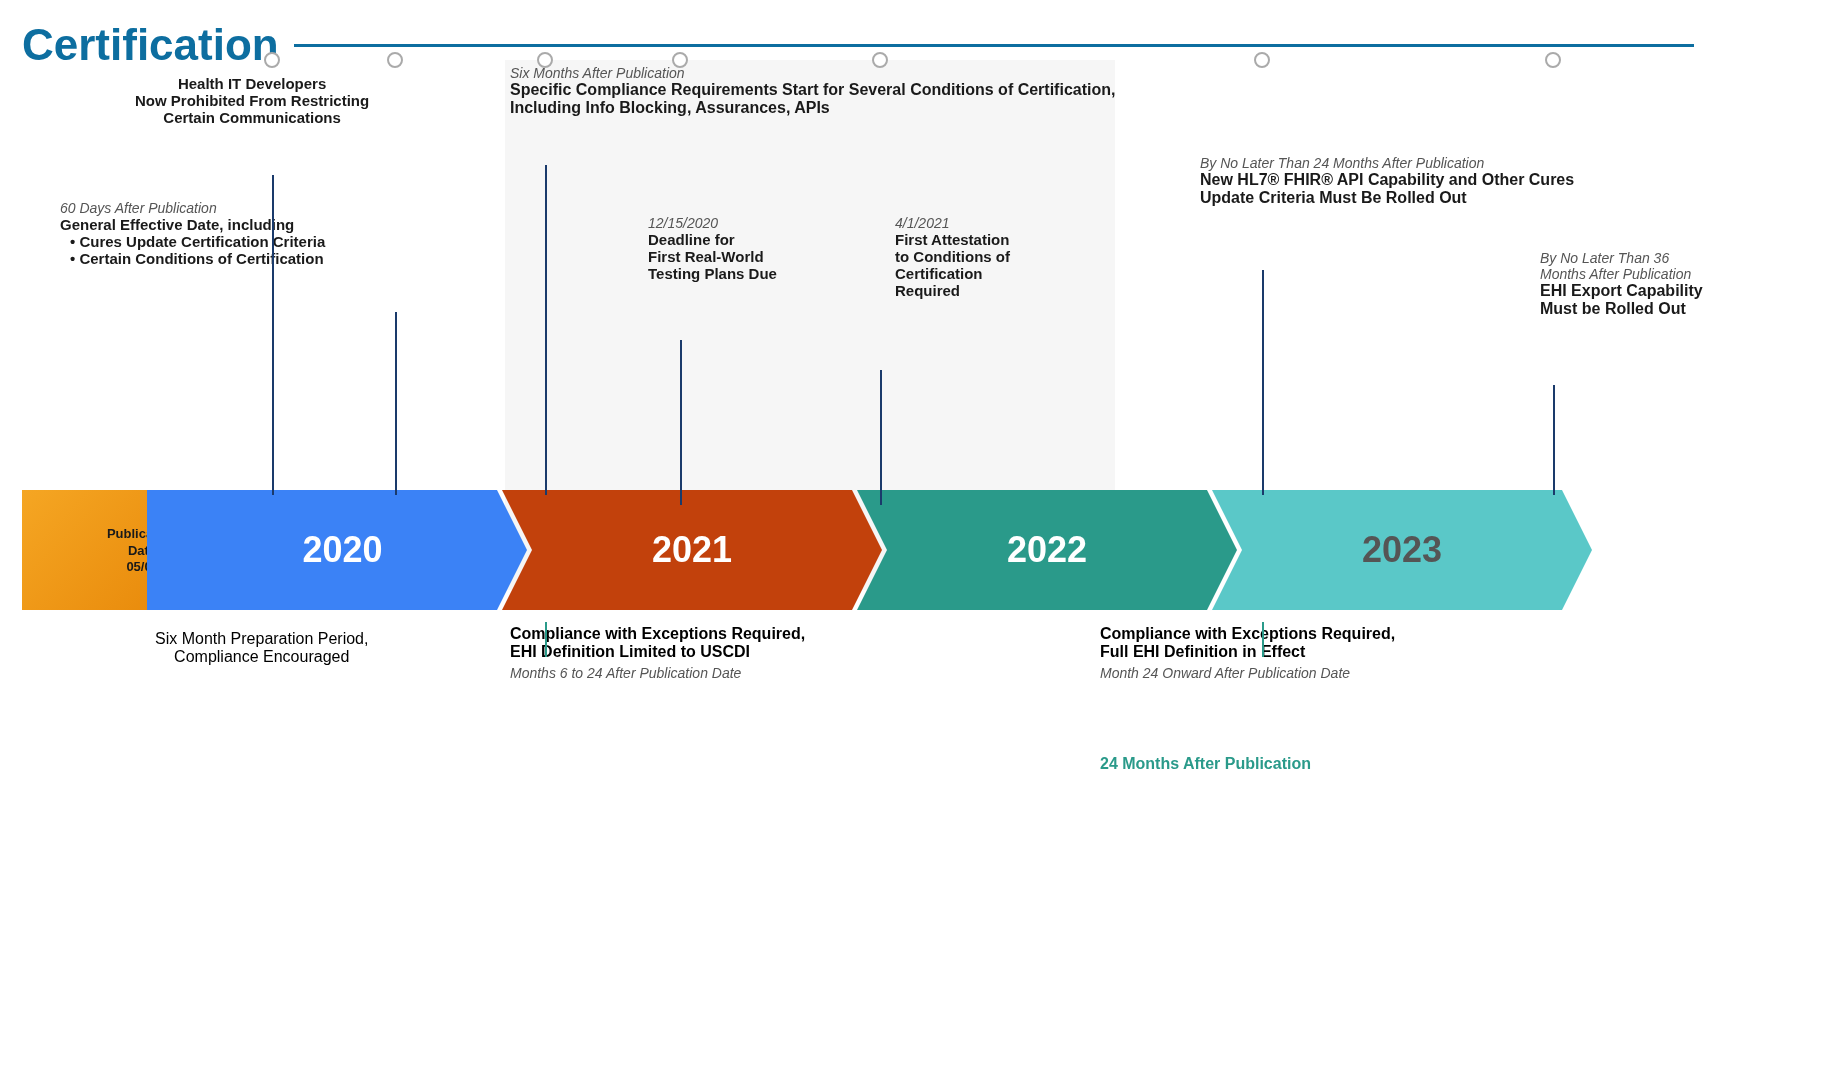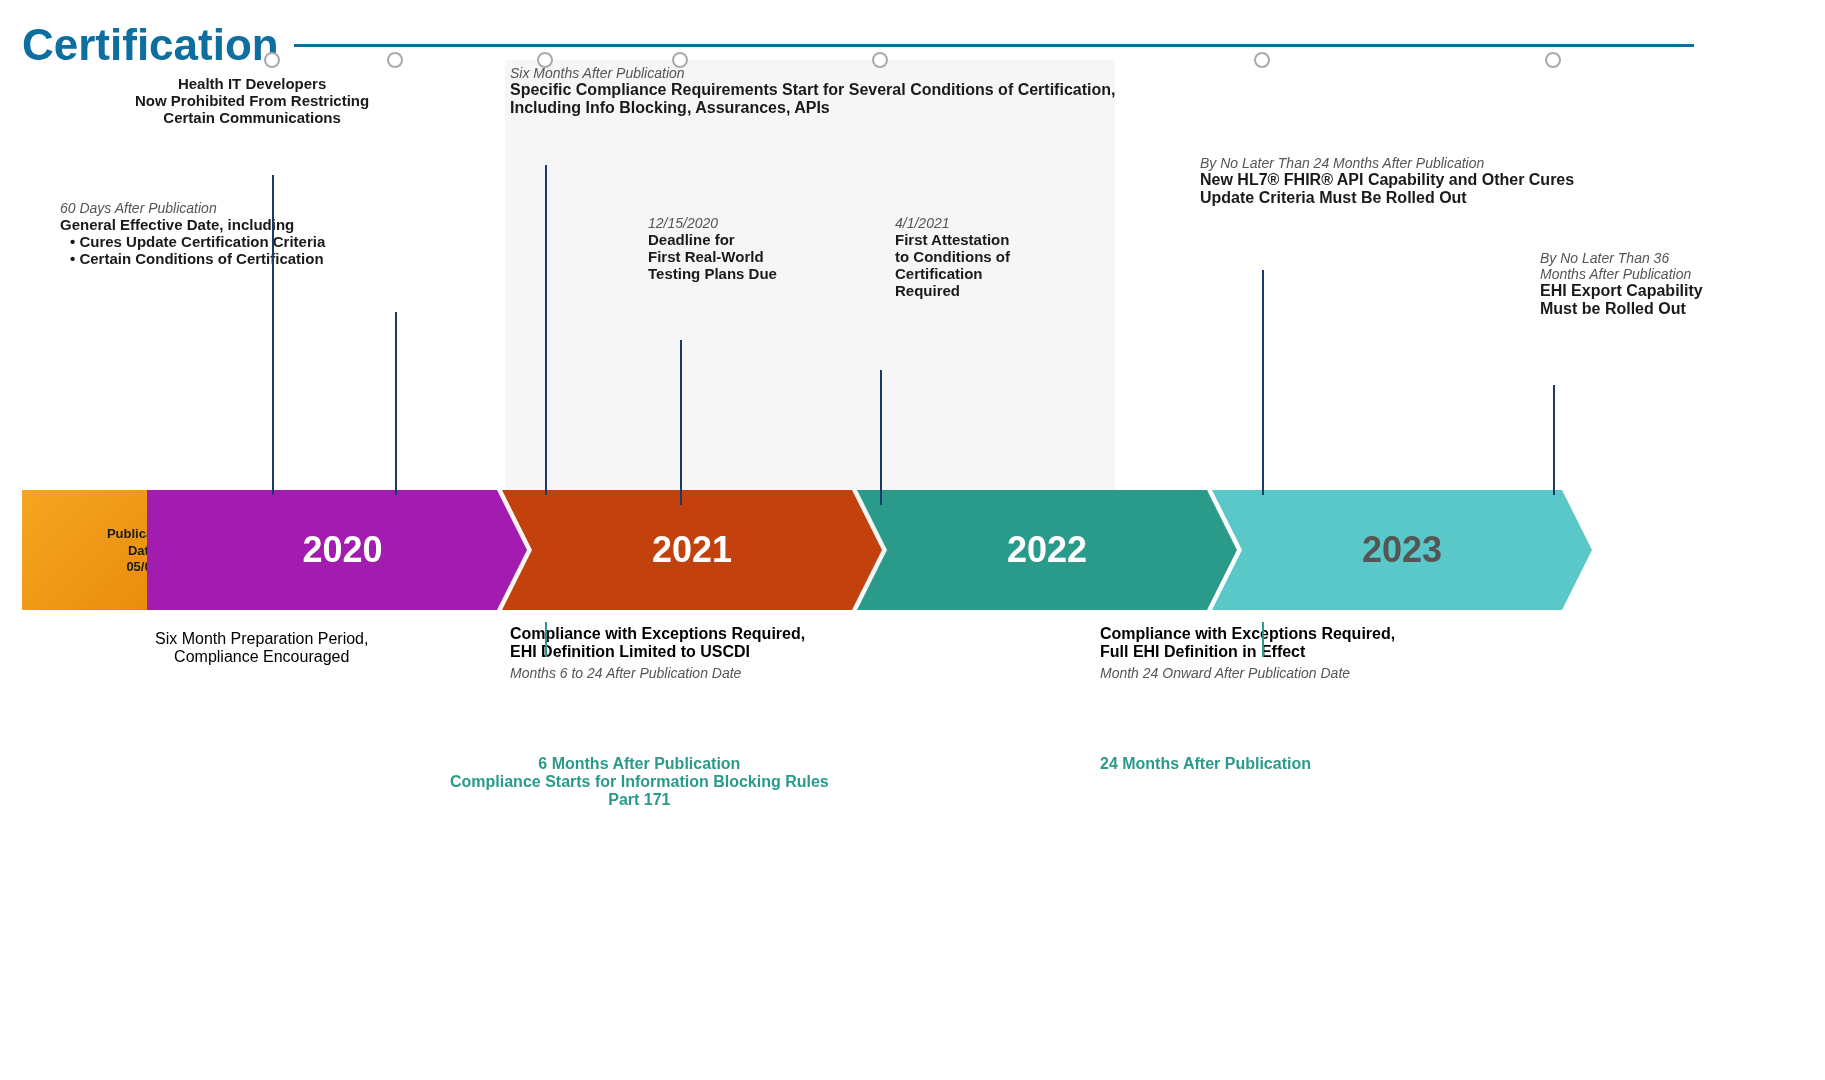--- a/index.html
+++ b/index.html
@@ -74,21 +74,21 @@
       clip-path: polygon(0 0, calc(100% - 30px) 0, 100% 50%, calc(100% - 30px) 100%, 0 100%, 30px 50%);
       font-weight: bold;
       font-size: 36px;
       color: white;
     }
     .arrow-segment:first-child {
       clip-path: polygon(0 0, calc(100% - 30px) 0, 100% 50%, calc(100% - 30px) 100%, 0 100%);
     }
 
     .seg-2020 {
-      background: #a21caf;
+      background: #3b82f6;
       width: 380px;
       margin-left: -5px;
       padding-left: 11px;
     }
     .seg-2021 {
       background: #c2410c;
       width: 380px;
       margin-left: -25px;
     }
     .seg-2022 {
@@ -302,25 +302,20 @@
   <div class="annotation-below" style="left:510px; top:625px; max-width:520px;">
     <div style="font-size:16px; font-weight:bold;">Compliance with Exceptions Required,<br>EHI Definition Limited to USCDI</div>
     <div style="font-size:14px; font-style:italic; color:#555; margin-top:4px;">Months 6 to 24 After Publication Date</div>
   </div>
 
   <div class="annotation-below" style="left:1100px; top:625px; max-width:560px;">
     <div style="font-size:16px; font-weight:bold;">Compliance with Exceptions Required,<br>Full EHI Definition in Effect</div>
     <div style="font-size:14px; font-style:italic; color:#555; margin-top:4px;">Month 24 Onward After Publication Date</div>
   </div>
 
-  <div class="annotation-below" style="left:450px; top:755px; max-width:480px; text-align:center;">
-    <div class="text-teal-bold">6 Months After Publication</div>
-    <div class="text-teal-bold">Compliance Starts for Information Blocking Rules</div>
-    <div class="text-teal-bold">Part 171</div>
-  </div>
 
   <div class="annotation-below" style="left:1100px; top:755px; max-width:380px;">
     <div class="text-teal-bold">24 Months After Publication</div>
   </div>
 
 
 
 </div>
 
 </body></html>

